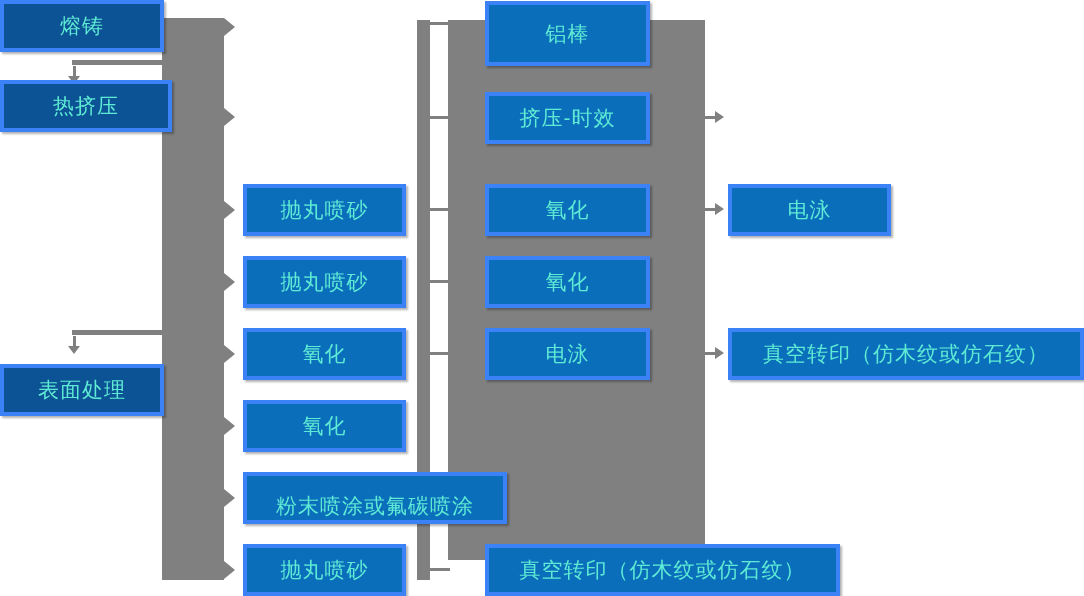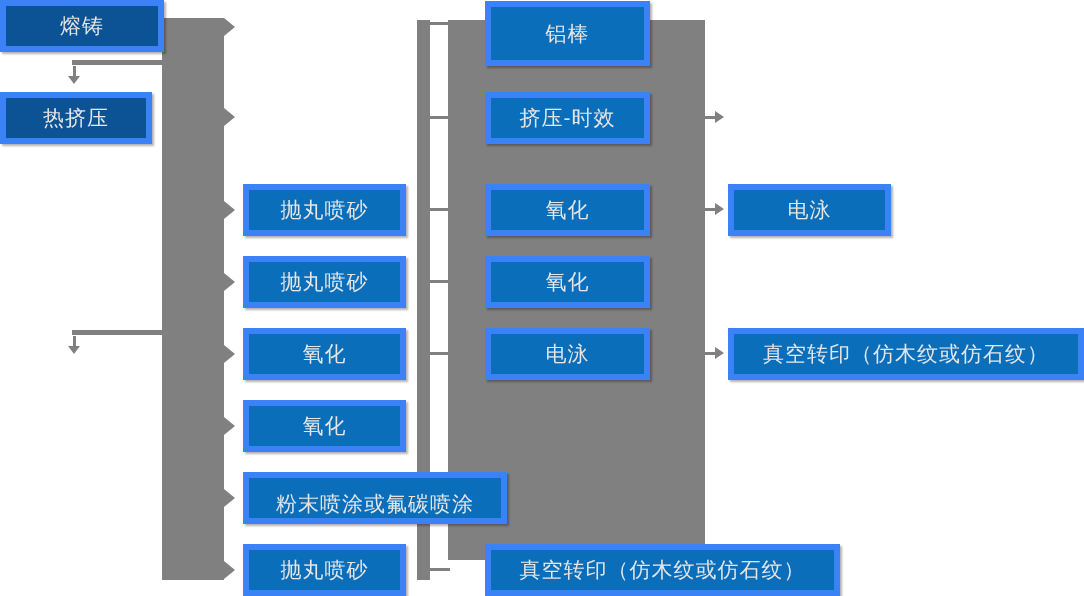--- a/index.html
+++ b/index.html
@@ -56,24 +56,24 @@
     border-left: 9px solid #808080;
   }
 
   
   .node {
     position: absolute;
     box-sizing: border-box;
     display: flex;
     align-items: center;
     justify-content: center;
-    color: #e5e5e5;
+    color: #5eead4;
     font-size: 21px;
     letter-spacing: 1px;
-    border: 6px solid #3b82f6;
+    border: 4px solid #3b82f6;
     z-index: 5;
     box-shadow: 2px 2px 2px rgba(0,0,0,0.30);
     white-space: nowrap;
   }
   .node.dark {
     background: #0b5394;
   }
   .node.light {
     background: #0a6ebb;
   }
@@ -129,22 +129,25 @@
       <div class="head"></div>
   </div>
   <div class="arrow-small" style="left:703px; top:347px;">
     <div class="shaft" style="width:12px;"></div>
       <div class="head"></div>
   </div>
 
   <div class="node dark" style="left:0px; top:0px; width:164px; height:52px;">
     <span class="nlabel">熔铸</span>
   </div>
-  <div class="node dark" style="left:0px; top:92px; width:152px; height:52px;">
+  <div class="node dark" style="left:0px; top:80px; width:172px; height:52px;">
     <span class="nlabel">热挤压</span>
+  </div>
+  <div class="node dark" style="left:0px; top:364px; width:164px; height:52px;">
+    <span class="nlabel">表面处理</span>
   </div>
 
   <div class="node light" style="left:243px; top:184px; width:163px; height:52px;">
     <span class="nlabel">抛丸喷砂</span>
   </div>
   <div class="node light" style="left:243px; top:256px; width:163px; height:52px;">
     <span class="nlabel">抛丸喷砂</span>
   </div>
   <div class="node light" style="left:243px; top:328px; width:163px; height:52px;">
     <span class="nlabel">氧化</span>

